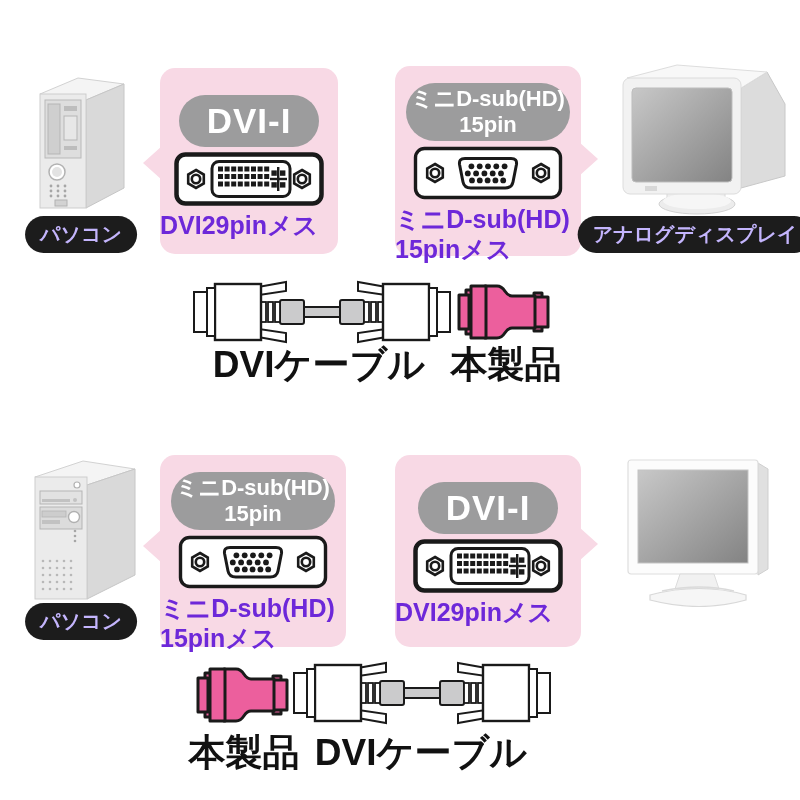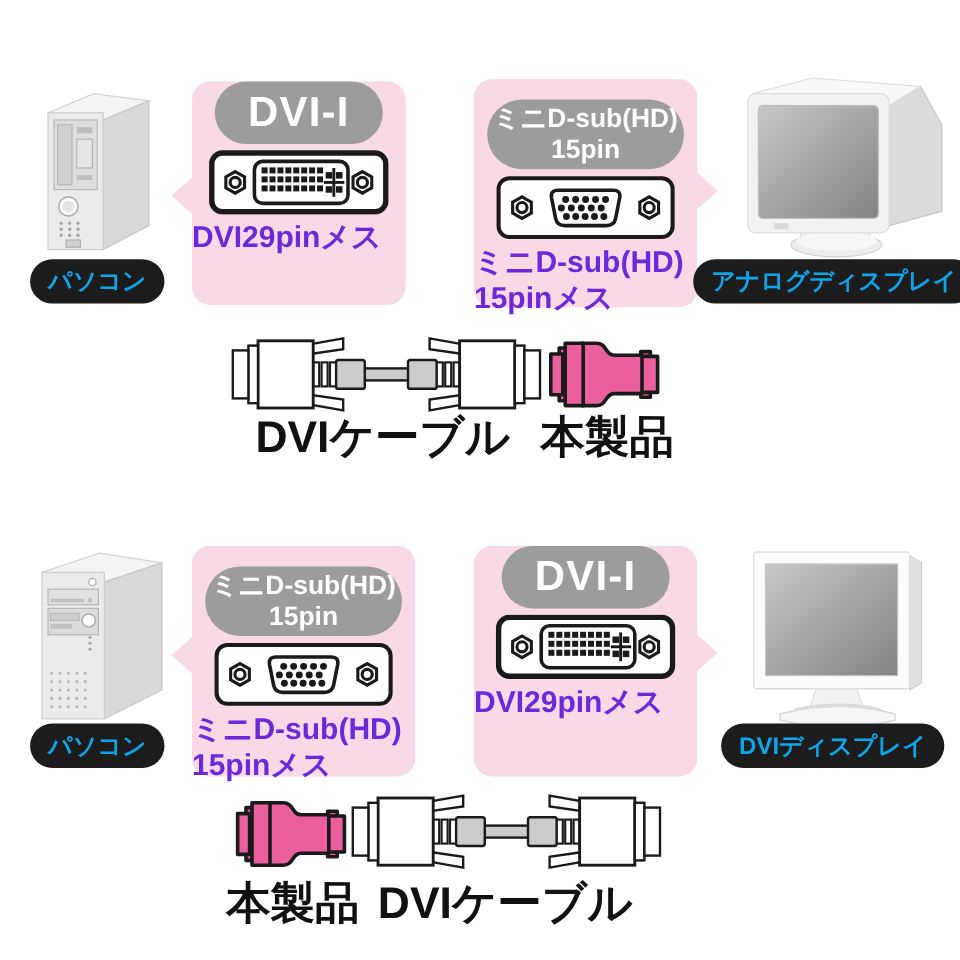--- a/index.html
+++ b/index.html
@@ -21,28 +21,28 @@
     position:absolute;background:var(--callout-bg);border-radius:15px;
   }
   .tail{position:absolute;width:0;height:0;}
   .tail-l{left:-17px;border-top:17px solid transparent;border-bottom:17px solid transparent;border-right:19px solid var(--callout-bg);}
   .tail-r{right:-17px;border-top:17px solid transparent;border-bottom:17px solid transparent;border-left:19px solid var(--callout-bg);}
   .badge{
     background:var(--badge-gray);color:#fff;border-radius:999px;
     display:flex;flex-direction:column;align-items:center;justify-content:center;
     font-weight:bold;text-align:center;margin:0 auto;
   }
-  .badge-large{width:140px;height:52px;font-size:35px;letter-spacing:1px;}
+  .badge-large{width:140px;height:52px;font-size:35px;margin-top:27px;letter-spacing:1px;}
   .badge-small{width:164px;height:58px;font-size:22px;line-height:1.18;margin-top:17px;}
   .conn{display:block;margin:5px auto 0;}
   .caption{
     text-align:left;font-weight:bold;font-size:25px;line-height:1.18;margin-top:5px;color:#6d28d9;
   }
   .devlabel{
-    position:absolute;transform:translateX(-50%);background:var(--label-bg);color:#0ea5e9;
+    position:absolute;transform:translateX(-50%);background:var(--label-bg);color:#c4b5fd;
     border-radius:999px;font-size:20px;font-weight:bold;padding:5px 15px;white-space:nowrap;
   }
   .midlabel{
     position:absolute;transform:translateX(-50%);font-size:37px;font-weight:bold;color:#111;white-space:nowrap;
   }
 </style>
 </head>
 <body>
 
 <div class="stage">
@@ -319,21 +319,20 @@
     </div>
     <svg class="conn" width="150" height="54">
         <use href="#sym-dvi"></use>
       </svg>
     <div class="caption">DVI29pinメス</div>
   </div>
 
   <svg class="abs" style="left:620px;top:455px" width="172" height="152">
       <use href="#sym-lcd"></use>
     </svg>
-  <div class="devlabel" style="left:694px;top:603px">DVIディスプレイ</div>
 
   <svg class="abs" style="left:196px;top:666px" width="96" height="58">
       <use href="#sym-adapter"></use>
     </svg>
   <div class="midlabel" style="left:244px;top:728px">本製品</div>
   <svg class="abs" style="left:290px;top:658px" width="264" height="70">
       <use href="#sym-cable"></use>
     </svg>
   <div class="midlabel" style="left:421px;top:728px">DVIケーブル</div>
 

